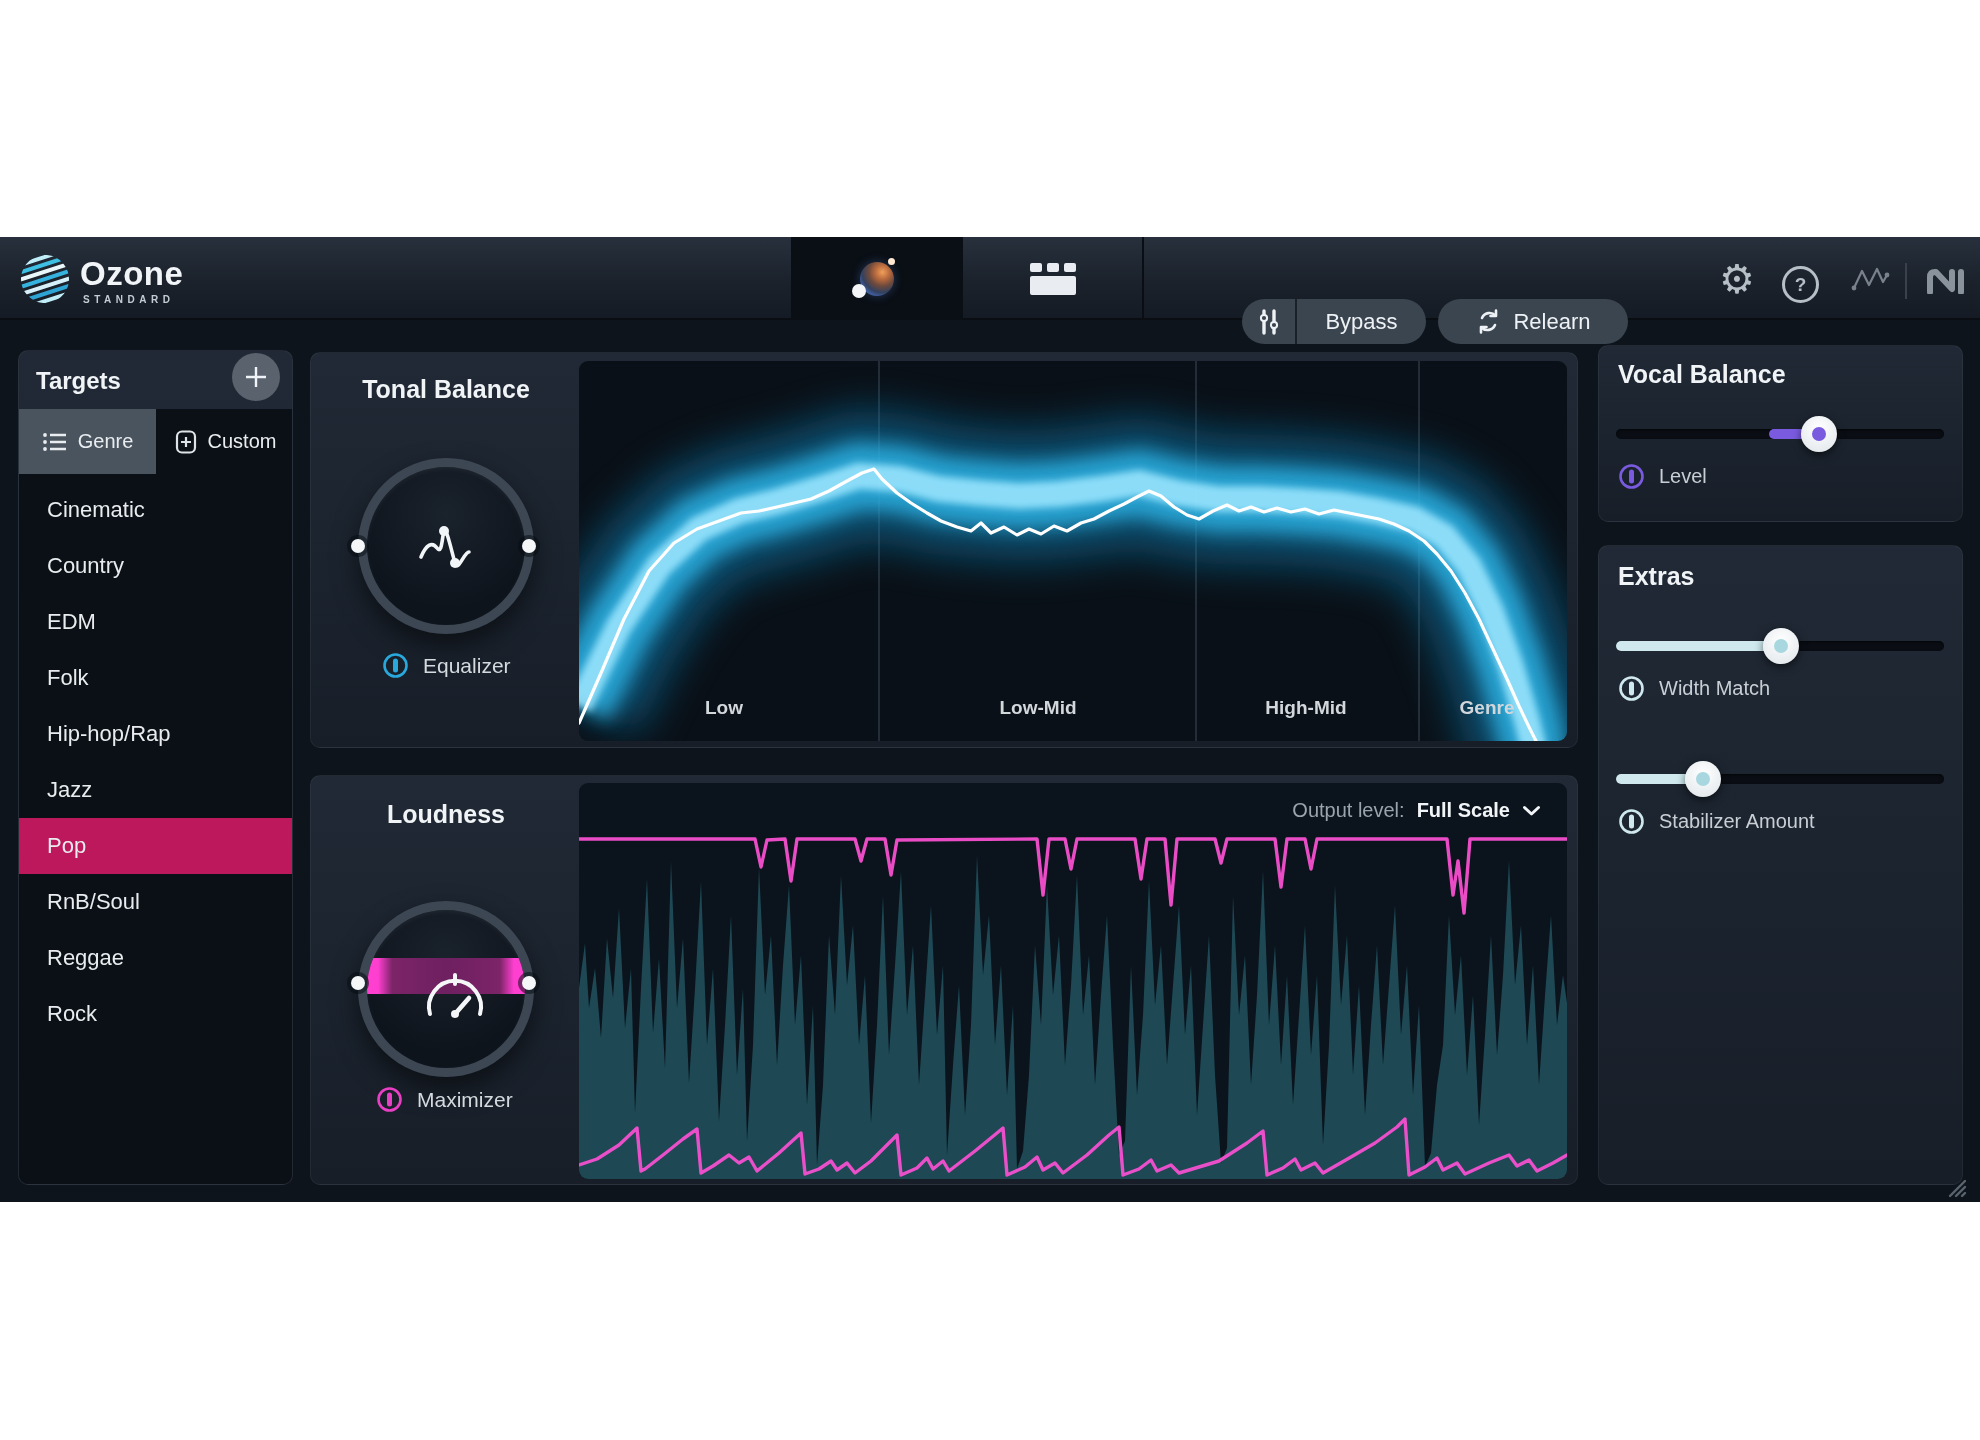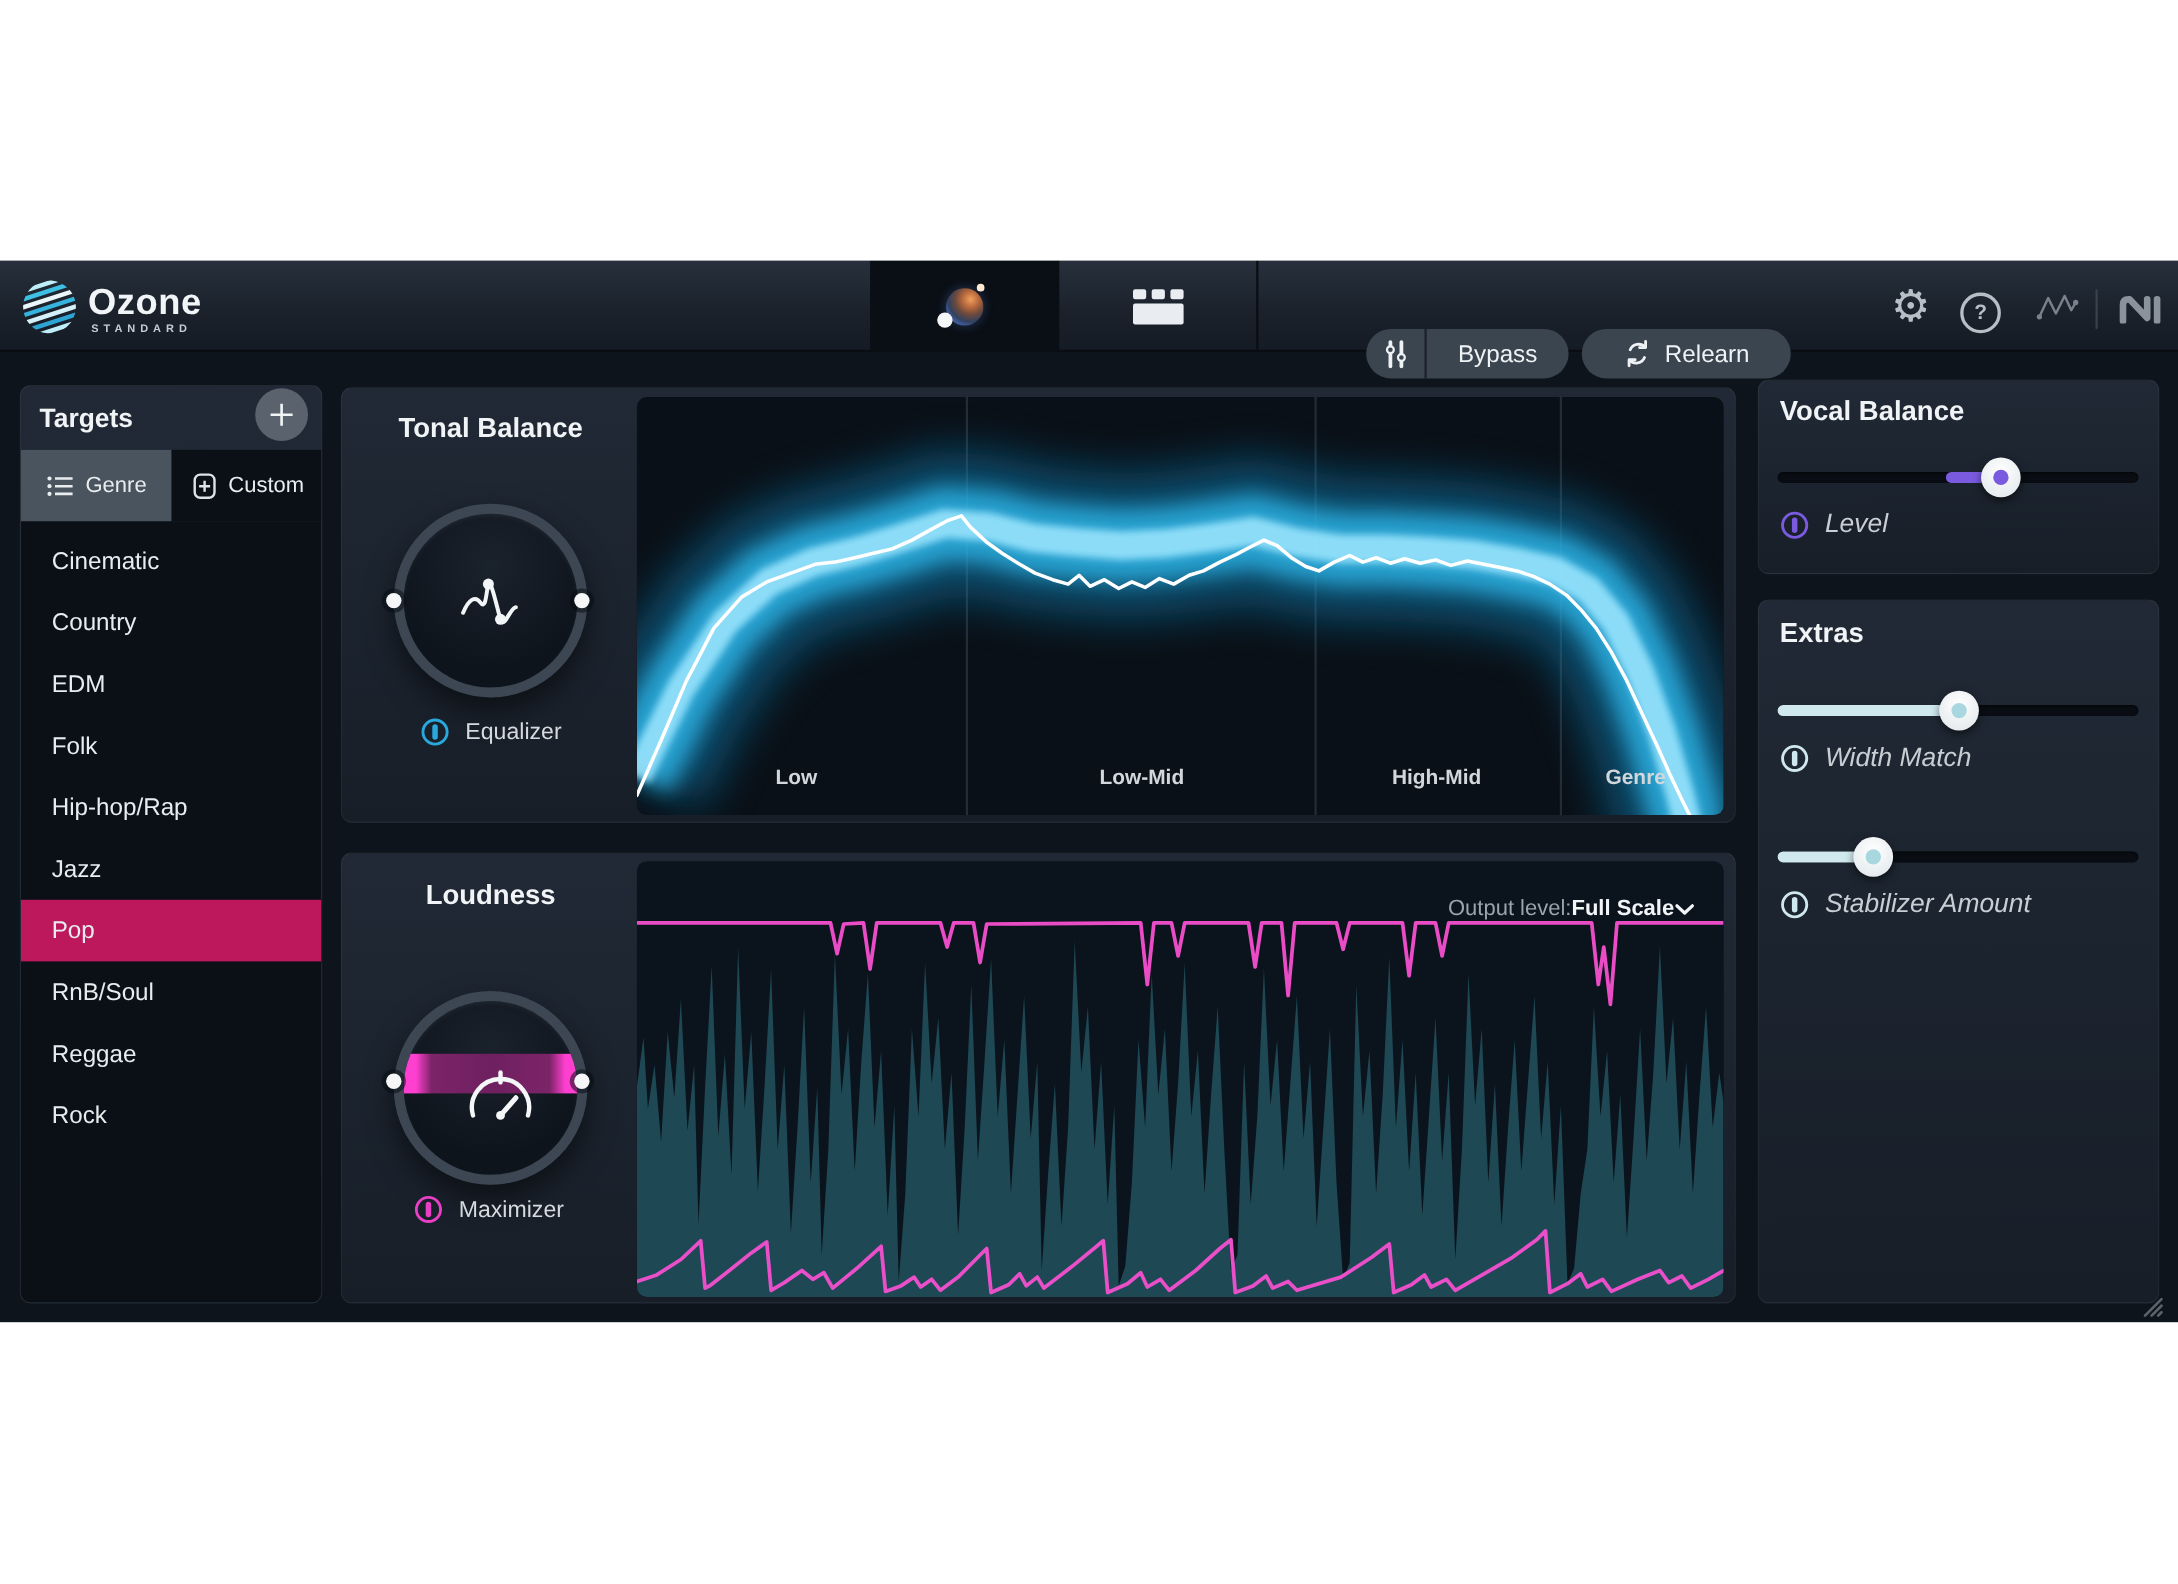--- a/index.html
+++ b/index.html
@@ -34,30 +34,30 @@
   .sb-item{height:56px;display:flex;align-items:center;padding-left:28px;font-size:22px;color:#e8ecef;cursor:pointer;}
   .sb-item.selected{background:#be185d;}
   
   .knob{position:absolute;width:176px;height:176px;border-radius:50%;box-sizing:border-box;border:9px solid #3d4754;background:radial-gradient(circle at 50% 30%,#1a222c 0%,#0e141c 70%);box-shadow:0 12px 26px rgba(0,0,0,.5), inset 0 2px 5px rgba(255,255,255,.05);overflow:hidden;}
   .knob-dot{position:absolute;width:14px;height:14px;border-radius:50%;background:#f4f6f8;box-shadow:0 0 0 4px rgba(8,12,18,.55);z-index:3;}
   .max-band{position:absolute;left:0;top:48px;width:100%;height:36px;background:linear-gradient(90deg,#ff3fd0 0%,#ff3fd0 7%,#7c2468 16%,#6e2060 50%,#7c2468 84%,#ff3fd0 93%,#ff3fd0 100%);}
   .module-row{position:absolute;display:flex;align-items:center;gap:14px;}
   .module-label{font-size:21px;color:#d4dade;}
   .display{position:absolute;background:#0a1017;border-radius:9px;overflow:hidden;}
   .band-label{position:absolute;top:336px;width:120px;text-align:center;font-size:19px;font-weight:bold;color:#d2d7dc;}
-  .out-row{position:absolute;top:16px;right:26px;display:flex;align-items:center;margin-top:16px;}
+  .out-row{position:absolute;top:16px;right:26px;display:flex;align-items:center;gap:12px;}
   .out-label{font-size:20px;color:#9aa4ad;}
   .out-value{font-size:20px;font-weight:bold;color:#f2f5f7;}
   
   .slider{position:absolute;width:328px;height:10px;border-radius:5px;background:#0a0e14;box-shadow:inset 0 1px 3px rgba(0,0,0,.7);}
   .slider .fill{position:absolute;top:0;height:10px;border-radius:5px;}
   .slider .thumb{position:absolute;top:-13px;width:36px;height:36px;border-radius:50%;background:radial-gradient(circle at 50% 35%,#ffffff,#dfe5e9);box-shadow:0 3px 8px rgba(0,0,0,.55);display:flex;align-items:center;justify-content:center;}
   .slider .thumb i{width:14px;height:14px;border-radius:50%;display:block;}
   .ctl-row{position:absolute;display:flex;align-items:center;gap:14px;}
-  .ctl-label{font-size:24px;color:#c9ced4;font-style:italic;}
+  .ctl-label{font-size:20px;color:#c9ced4;}
 </style>
 </head>
 <body>
 
 <div class="window">
 
   <div class="topbar">
 
     <svg style="position:absolute;left:20px;top:17px;" width="50" height="50" viewBox="0 0 50 50">
       <defs>

